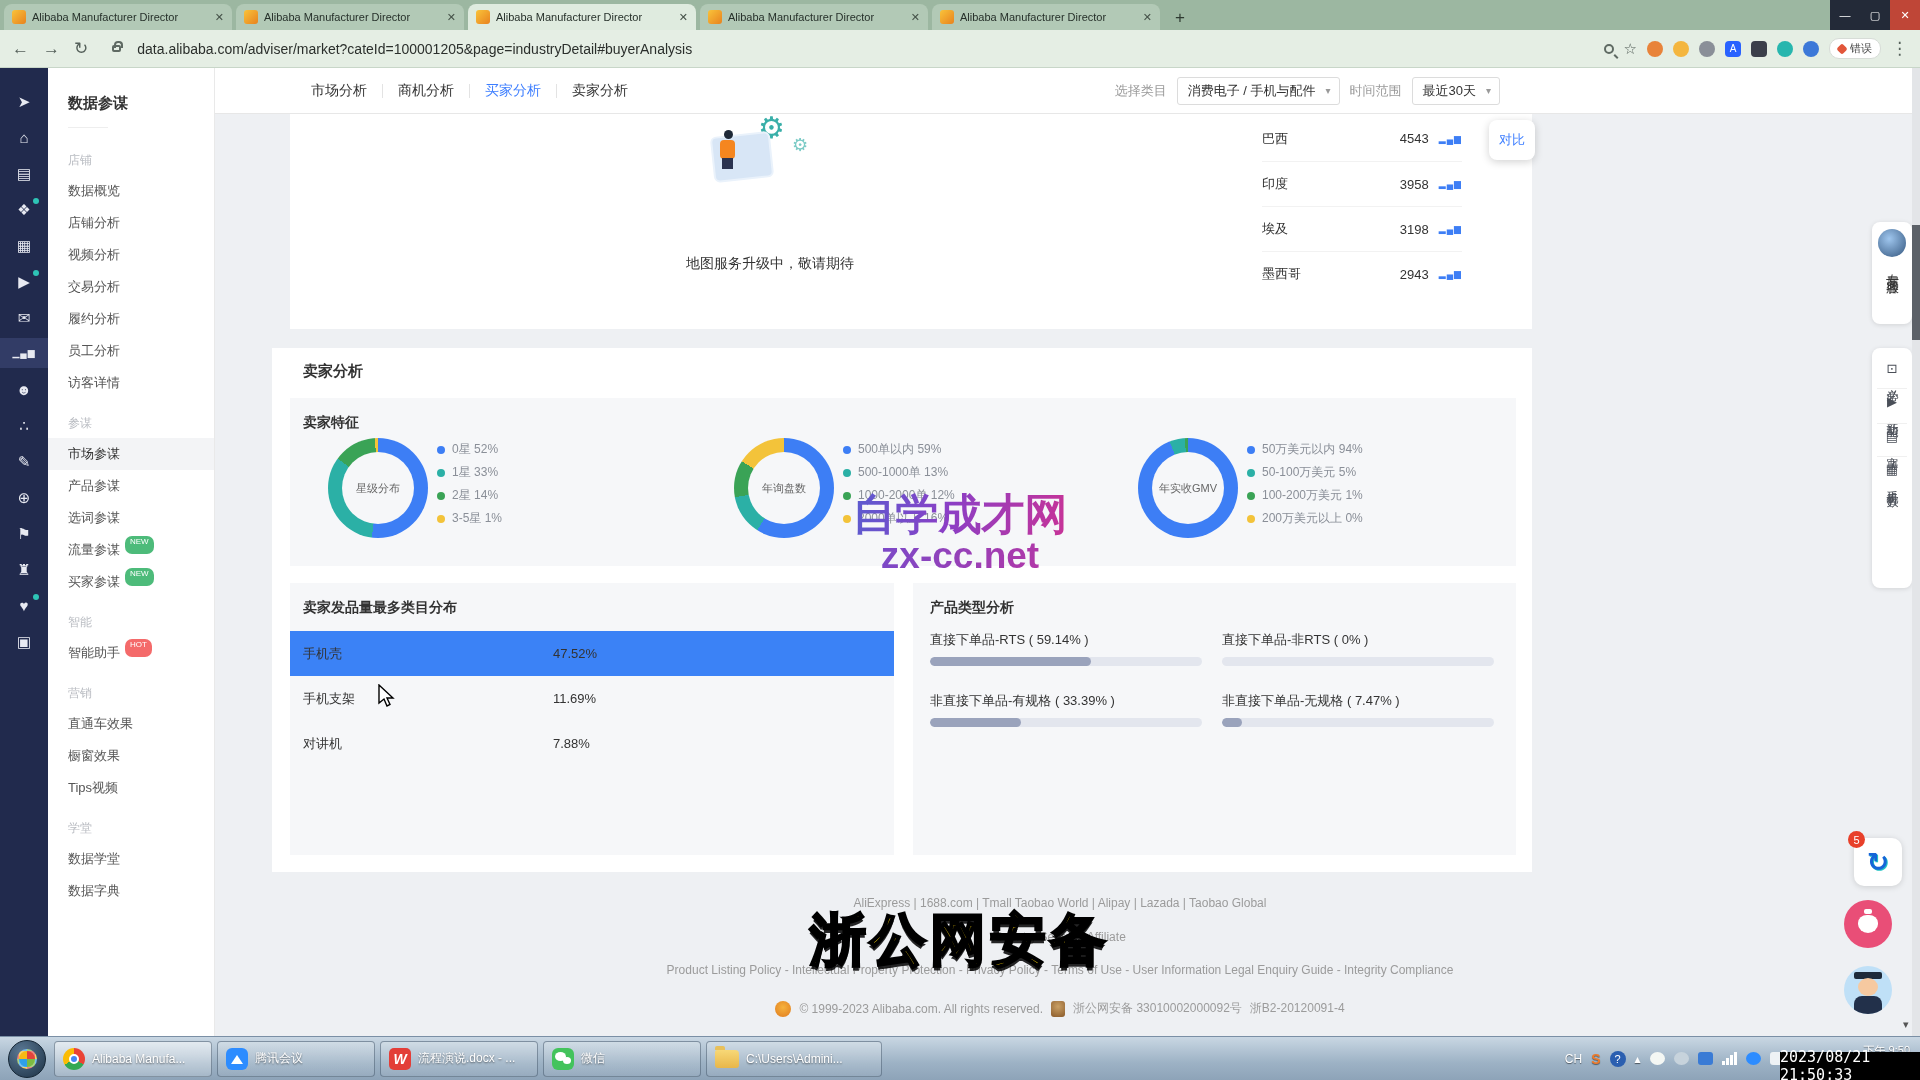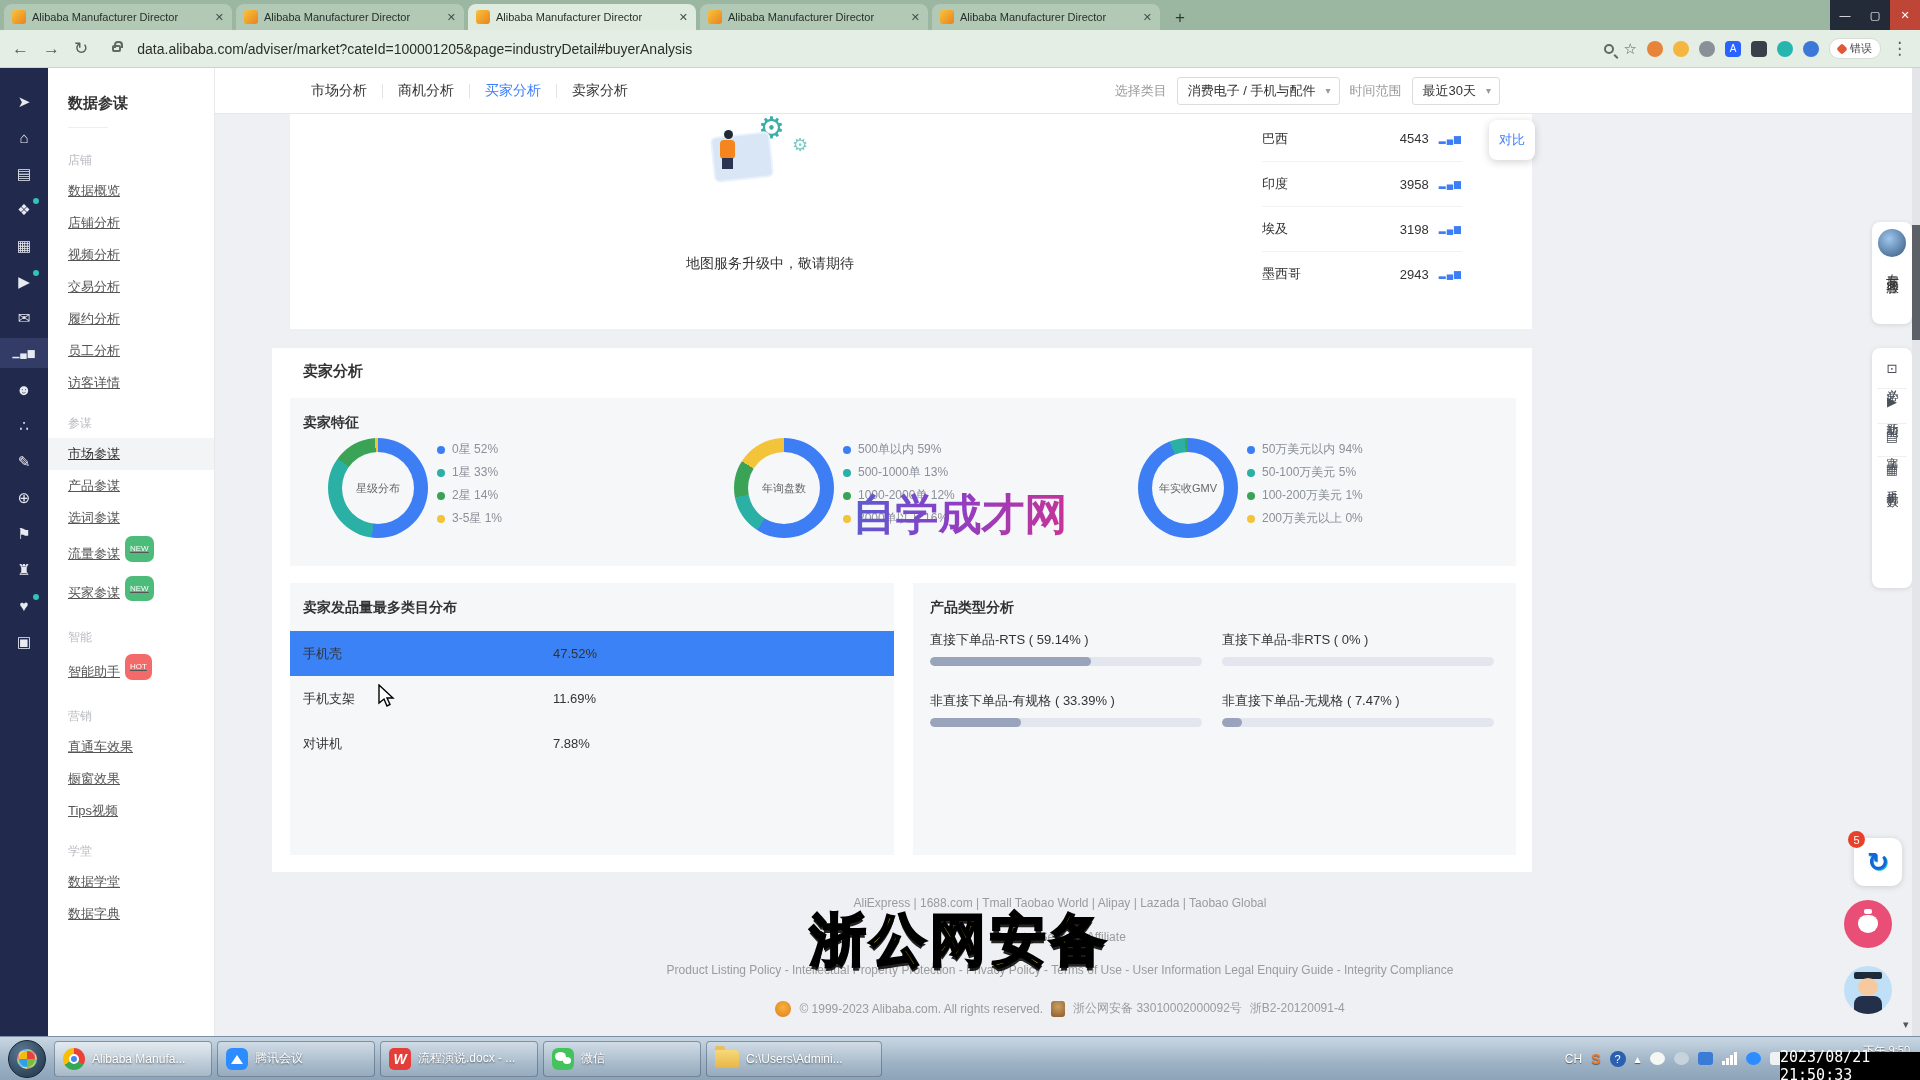--- a/index.html
+++ b/index.html
@@ -35,23 +35,23 @@
   .ric-wrap{width:48px;height:30px;display:flex;align-items:center;justify-content:center;position:relative;}
   .ric-wrap.active{background:#323c66;}
   .ric{color:#e8eaf2;font-size:15px;line-height:1;}
   .ric.bars{font-size:9px;letter-spacing:1px;}
   .rdot{position:absolute;right:9px;top:4px;width:6px;height:6px;border-radius:50%;background:#2ec4b6;}
   .sidebar{position:absolute;left:48px;top:68px;width:167px;height:968px;background:#fff;border-right:1px solid #e9e9e9;}
   .sb-title{font-size:15px;font-weight:bold;color:#333;padding:26px 0 10px 20px;}
   .sb-div{height:1px;background:#eee;margin:4px 20px 10px 20px;width:40px;}
   .sb-group{padding:8px 0 2px 0;}
   .sb-glabel{font-size:12px;color:#b9bcc2;padding:6px 0 6px 20px;}
-  .sb-item{font-size:13px;color:#555;padding:7px 0 7px 20px;display:flex;align-items:center;gap:5px;cursor:default;text-decoration:underline;}
+  .sb-item{font-size:13px;color:#555;padding:7px 0 7px 20px;display:flex;gap:5px;cursor:default;}
   .sb-item.active{background:#f3f4f6;color:#333;}
-  .badge{font-size:8px;color:#fff;border-radius:7px;padding:8px 5px;line-height:1.2;position:relative;top:-5px;}
+  .badge{font-size:8px;color:#fff;border-radius:7px;padding:1px 5px;line-height:1.2;position:relative;top:-5px;}
   .badge.new{background:#4dbb7a;}
   .badge.hot{background:#f46a6a;}
 
   
   .topnav{position:absolute;left:215px;top:68px;width:1705px;height:46px;background:#fff;border-bottom:1px solid #e7e7e7;display:flex;align-items:center;padding-left:81px;}
   .pn-tab{font-size:14px;color:#333;padding:0 15px;}
   .pn-tab.active{color:#3d7eff;}
   .pn-sep{width:1px;height:14px;background:#e3e3e3;}
   .pn-right{margin-left:auto;display:flex;align-items:center;gap:10px;padding-right:420px;}
   .pn-label{font-size:13px;color:#9a9a9a;}
@@ -534,20 +534,21 @@
         <div class="bar-label">非直接下单品-无规格 ( 7.47% )</div>
         <div class="bar-track" style="background: rgb(227, 230, 238);">
             <div class="bar-fill" style="width: 7.47%; background: rgb(154, 163, 188);"></div>
           </div>
       </div>
     </div>
   </div>
 
   <div class="watermark">
     <div class="wm1">自学成才网</div>
+    <div class="wm2">zx-cc.net</div>
   </div>
 
   <div class="footer" style="top:896px">AliExpress | 1688.com | Tmall Taobao World | Alipay | Lazada | Taobao Global</div>
   <div class="footer" style="top:930px">Country Search | Affiliate</div>
   <div class="footer" style="top:963px">Product Listing Policy - Intellectual Property Protection - Privacy Policy - Terms of Use - User Information Legal Enquiry Guide - Integrity Compliance</div>
   <div class="footer f4" style="top:1000px">
     <i class="f-ic1"></i>
     <span>© 1999-2023 Alibaba.com. All rights reserved.</span>
     <i class="f-ic2"></i>
     <span>浙公网安备 33010002000092号</span>

